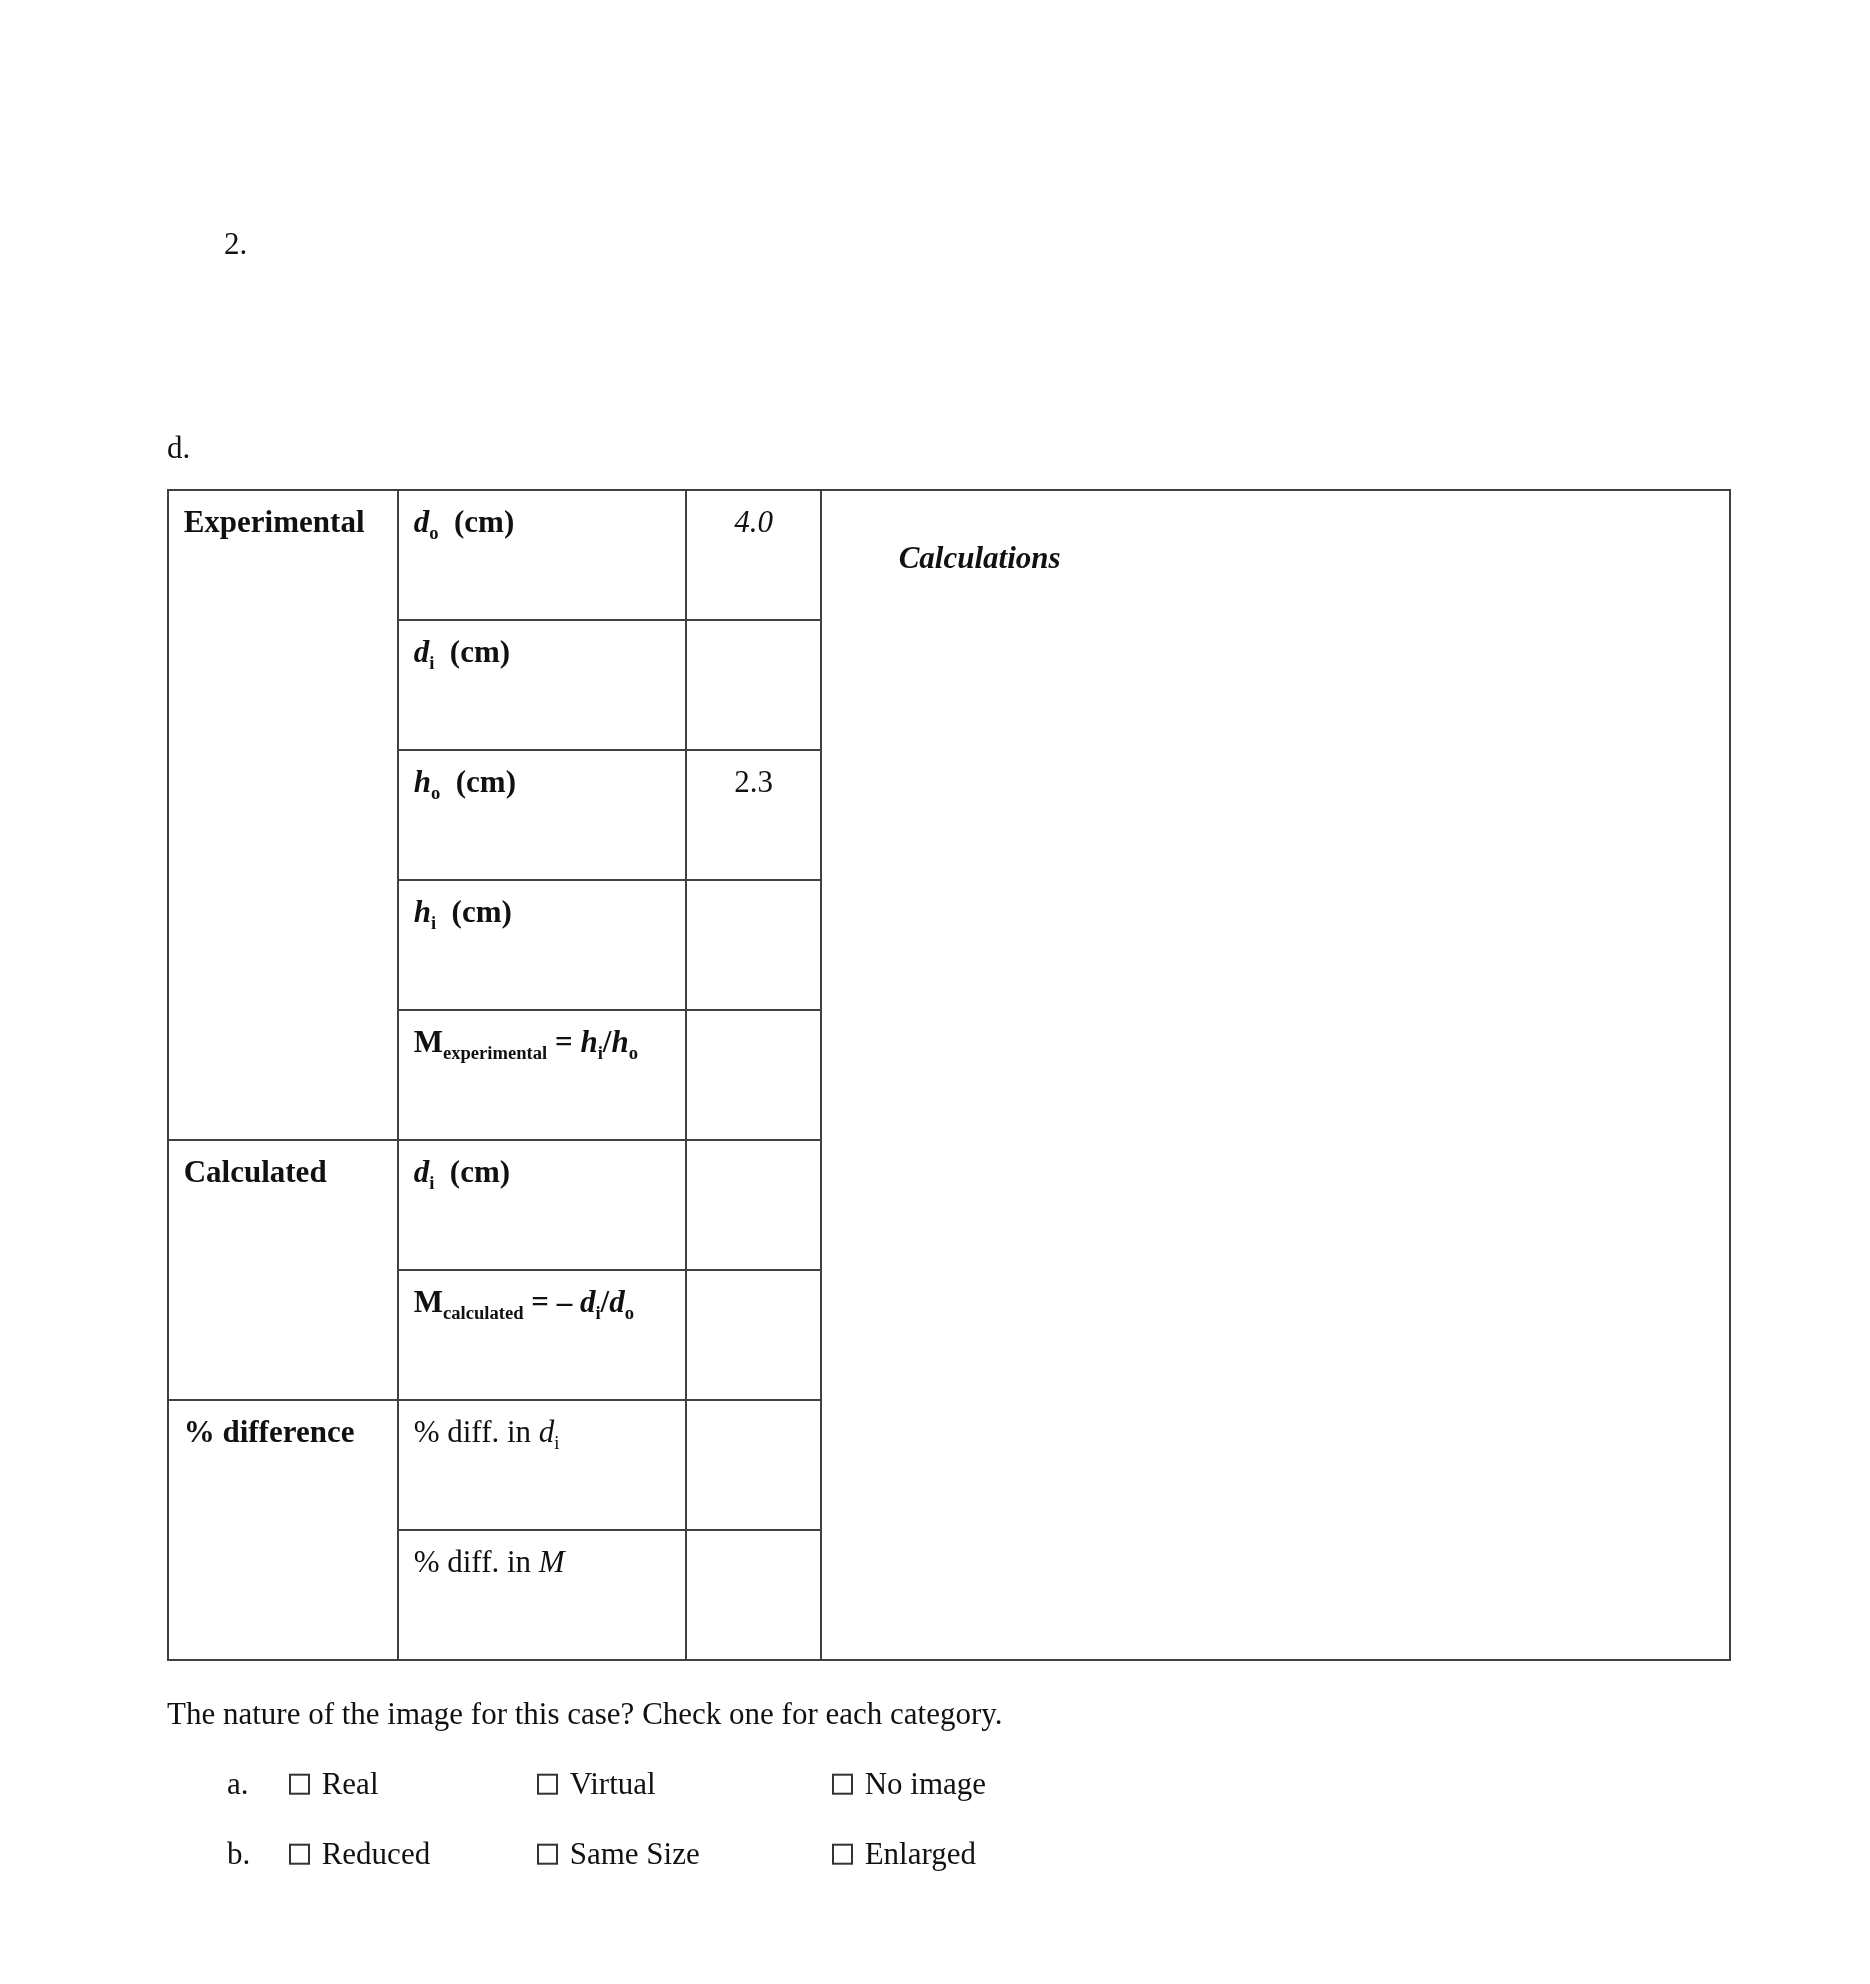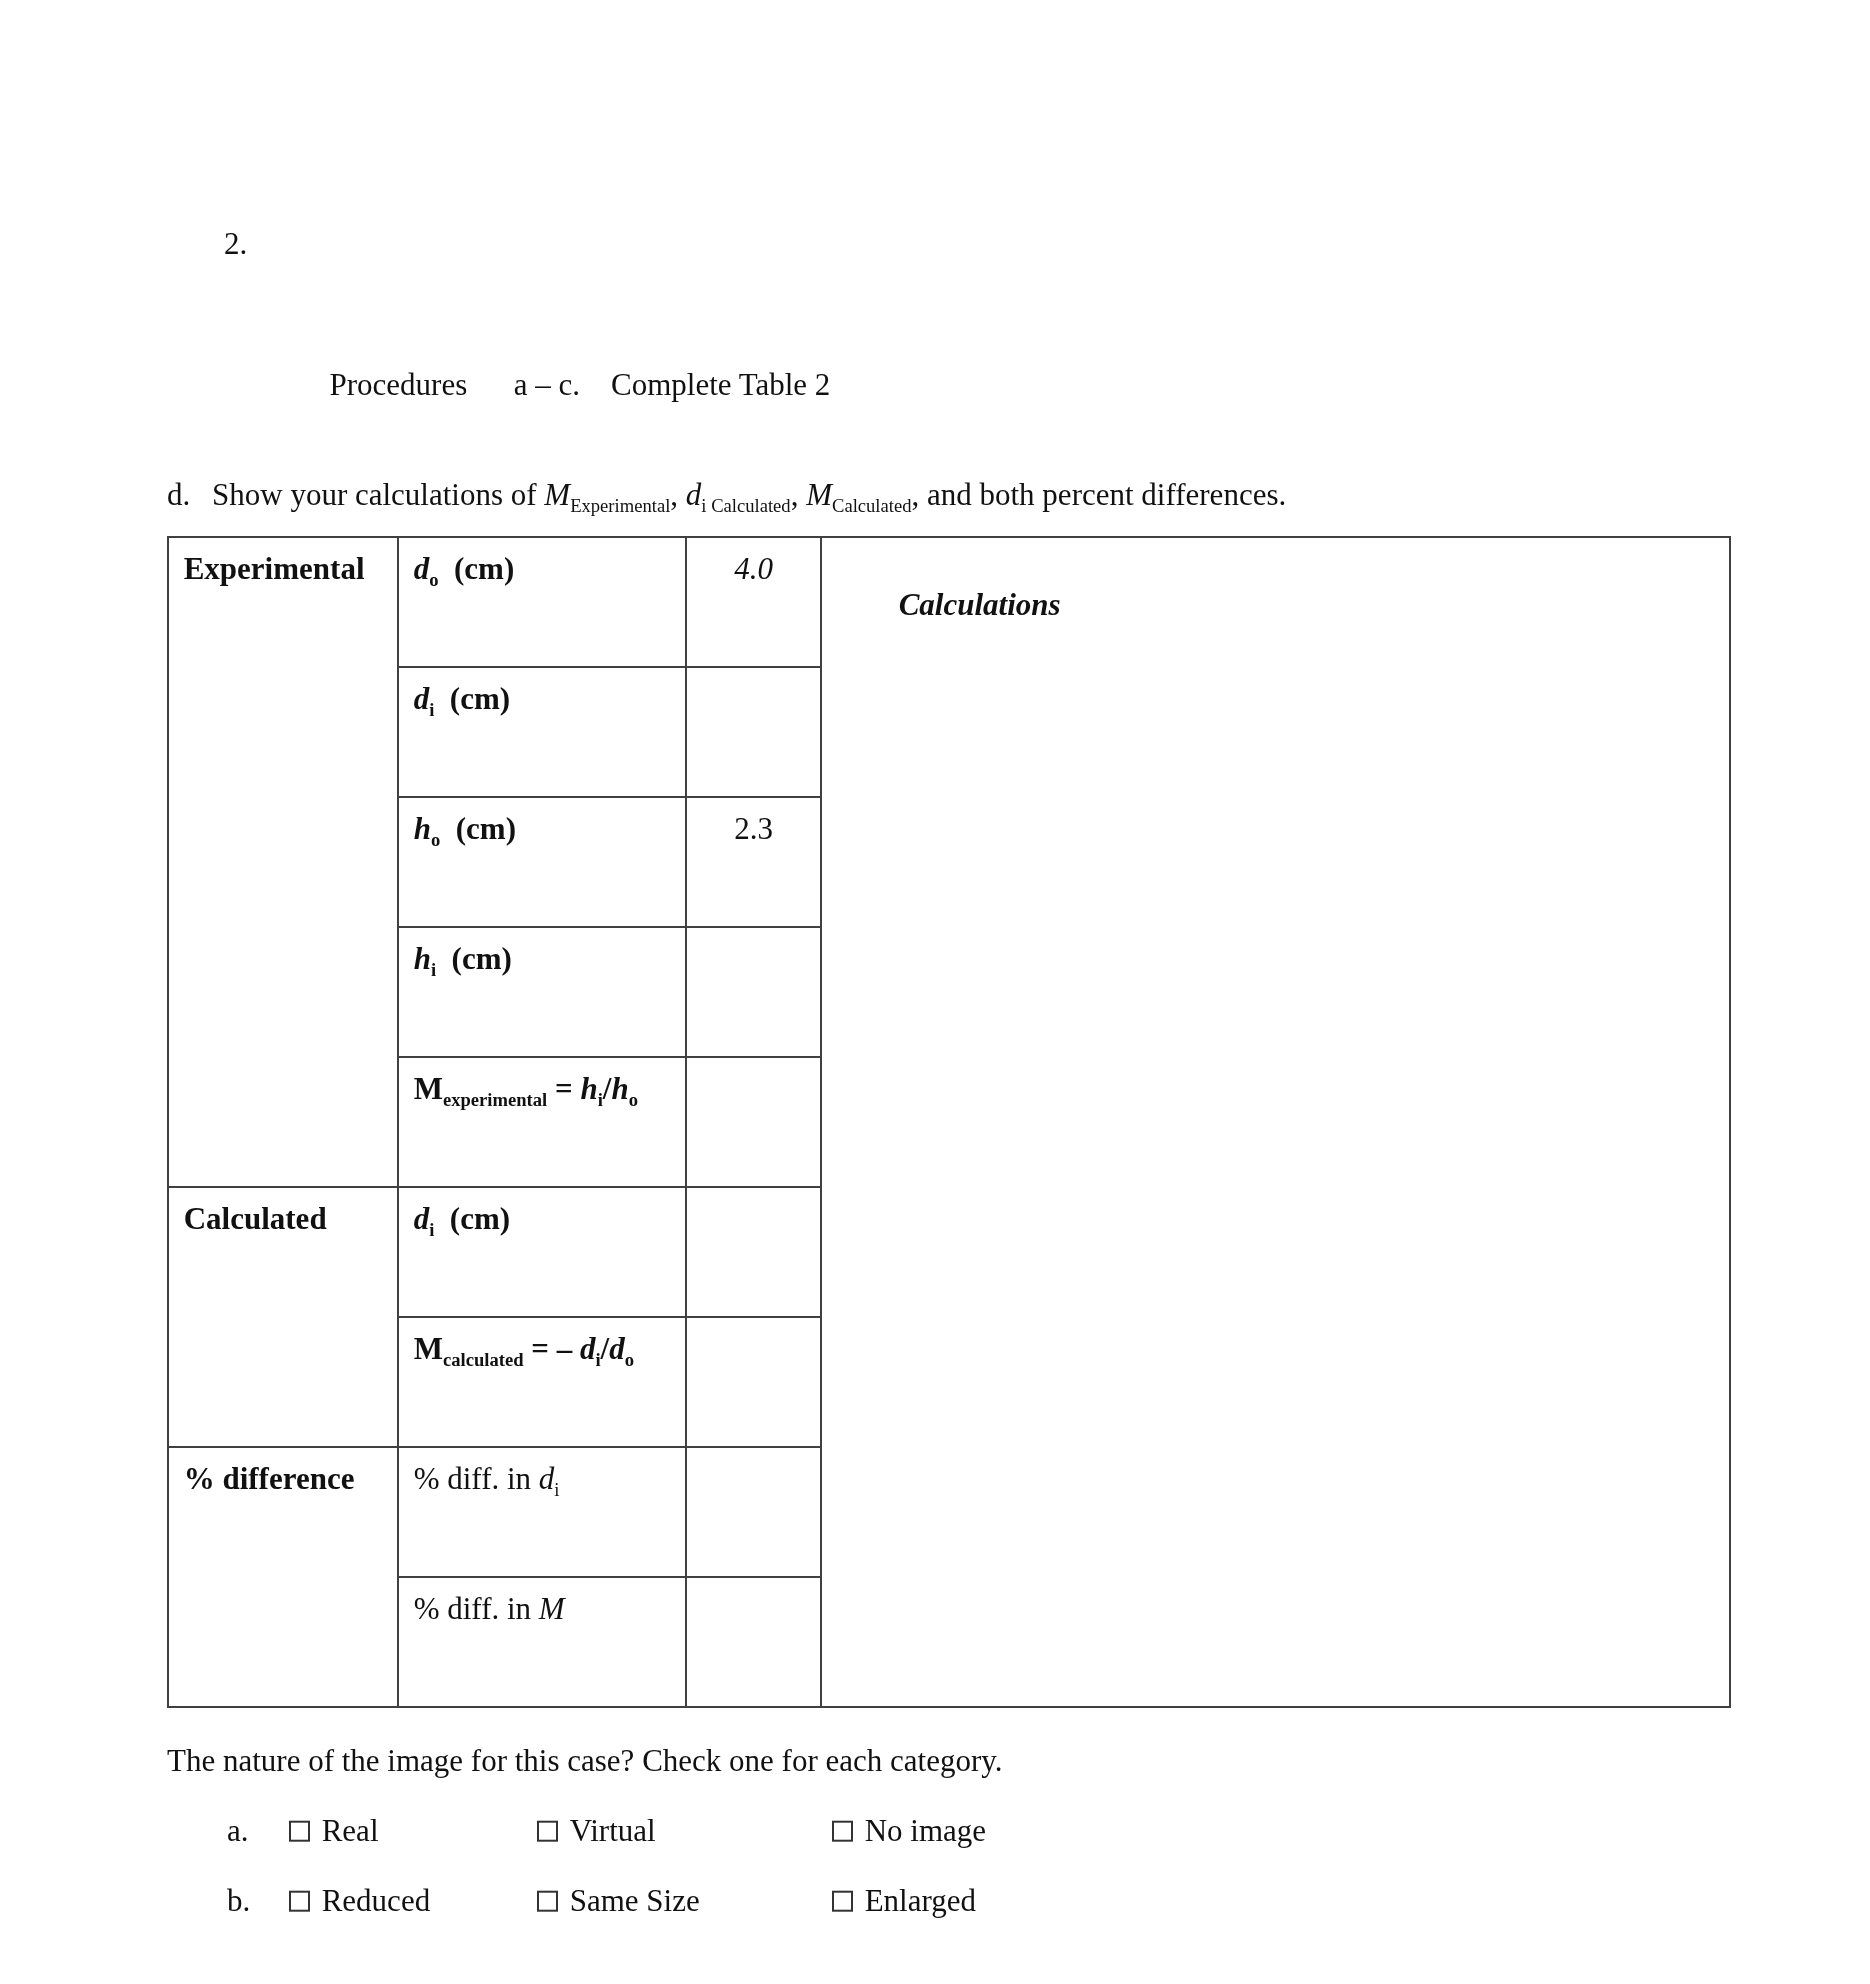--- a/index.html
+++ b/index.html
@@ -76,27 +76,25 @@
 </style>
 </head>
 <body>
 
 <div class="page">
 
   <div class="item2">
     <span class="item2-num">2.</span>
     <span class="item2-body">
       <br>
-      <span><span>Procedures      a – c.    Complete Table 2</span></span>
     </span>
   </div>
 
   <div class="d-line">
     <span class="d-prefix">d.</span>
-    <span><span>Show your calculations of </span><span class="i">M</span><sub>Experimental</sub><span>, </span><span class="i">d</span><sub>i Calculated</sub><span>, </span><span class="i">M</span><sub>Calculated</sub><span>, and both percent differences.</span></span>
   </div>
 
 
   <table class="t2">
     <colgroup>
       <col class="c-sec">
         <col class="c-param">
         <col class="c-val">
         <col class="c-calc">
     </colgroup>

